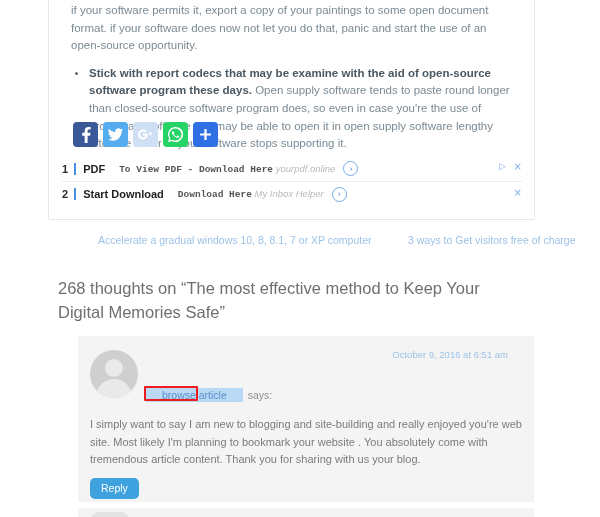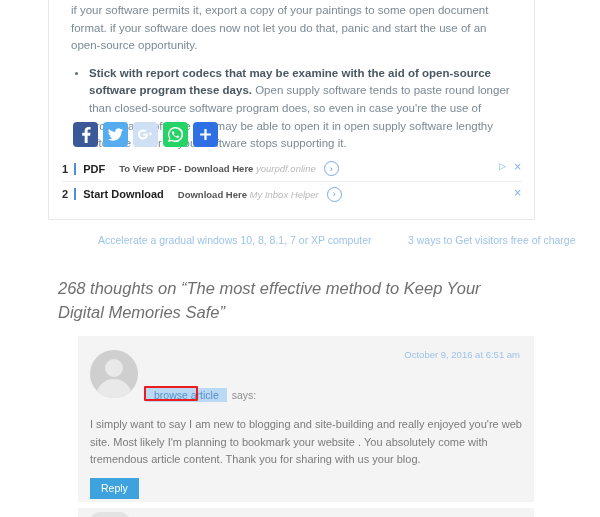--- a/index.html
+++ b/index.html
@@ -78,21 +78,21 @@
   }
   .ad-bar {
     width: 2px; height: 12px; background: #4a90e2;
     margin-right: 7px;
   }
   .ad-title {
     color: #1f1f1f; font-weight: bold; font-size: 11px;
     margin-right: 14px; white-space: nowrap;
   }
   .ad-desc { color: #777; font-size: 9.5px; white-space: nowrap; }
-  .ad-desc b { color: #555; font-weight: bold; }
+  .ad-desc b { color: #555; font-weight: bold; font-family: Liberation Mono, monospace; }
   .ad-desc span.dom { color: #b9b9b9; font-style: italic; }
   .ad-arrow {
     width: 15px; height: 15px; border-radius: 50%;
     border: 1px solid #7aa9e8;
     color: #5b8fd8; font-size: 9px;
     display: flex; align-items: center; justify-content: center;
     margin-left: 8px; cursor: pointer;
   }
   .ad-close {
     position: absolute; right: 0; top: 5px;
@@ -121,21 +121,20 @@
 
   
   .comments-heading {
     position: absolute;
     left: 58px; top: 276px;
     width: 450px;
     color: #6f6f6f;
     font-size: 16.5px;
     line-height: 24px;
     font-weight: normal;
-    font-style: italic;
   }
 
   
   .comment {
     position: absolute;
     left: 78px;
     width: 456px;
     background: #f4f4f4;
   }
   #comment-1 { top: 336px; height: 166px; }
@@ -154,32 +153,32 @@
     position: absolute; left: 15px; top: 9px;
     width: 18px; height: 18px; border-radius: 50%;
     background: #e9e9e9;
   }
   .avatar .body {
     position: absolute; left: 6px; top: 29px;
     width: 36px; height: 30px; border-radius: 18px 18px 0 0;
     background: #e9e9e9;
   }
   .cmt-date {
-    position: absolute; right: 14px; top: 13px;
+    position: absolute; right: 26px; top: 13px;
     color: #9dc3e8; font-size: 9.5px;
   }
   .cmt-author-line {
     position: absolute; left: 68px; top: 52px;
     font-size: 10.5px; color: #8d8d8d;
     display: flex; align-items: center;
   }
   .author-link {
     color: #5a8fc8;
     background: #b9d9f5;
-    padding: 1px 8px;
+    padding: 1px 16px;
     text-decoration: none;
     font-size: 10.5px;
     cursor: pointer;
   }
   .says { margin-left: 5px; color: #8d8d8d; }
   .highlight-box {
     position: absolute;
     left: 144px; top: 386px;
     width: 54px; height: 15px;
     border: 2px solid #ee1c1c;
@@ -193,21 +192,21 @@
     color: #7b7b7b;
     font-size: 11px;
     line-height: 17.5px;
   }
   .reply-btn {
     position: absolute;
     left: 12px; top: 142px;
     background: #3da2dd;
     color: #ffffff;
     border: none;
-    border-radius: 0;
+    border-radius: 5px;
     font-size: 10.5px;
     font-family: "Liberation Sans", sans-serif;
     padding: 4px 11px 5px 11px;
     cursor: pointer;
   }
   .next-avatar {
     position: absolute;
     left: 90px; top: 512px;
     width: 40px; height: 10px;
     border-radius: 20px 20px 0 0;

